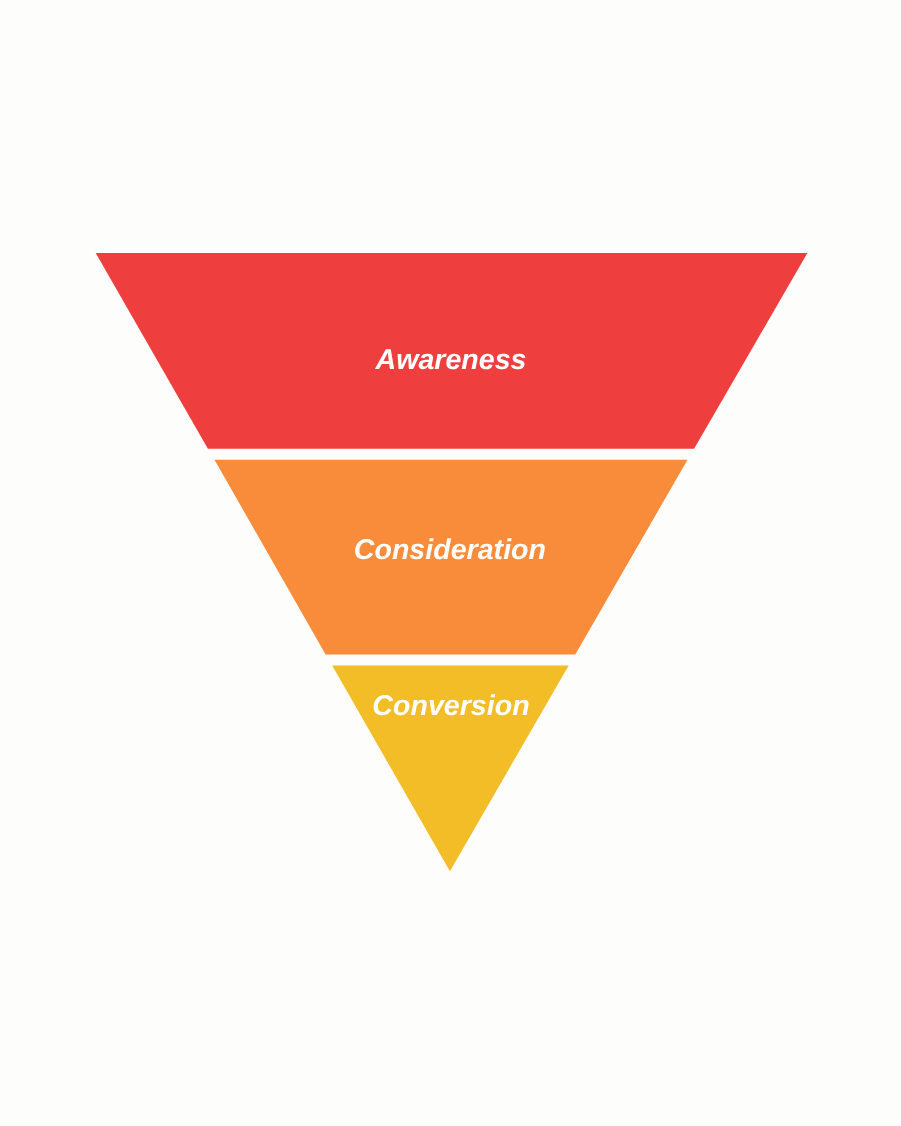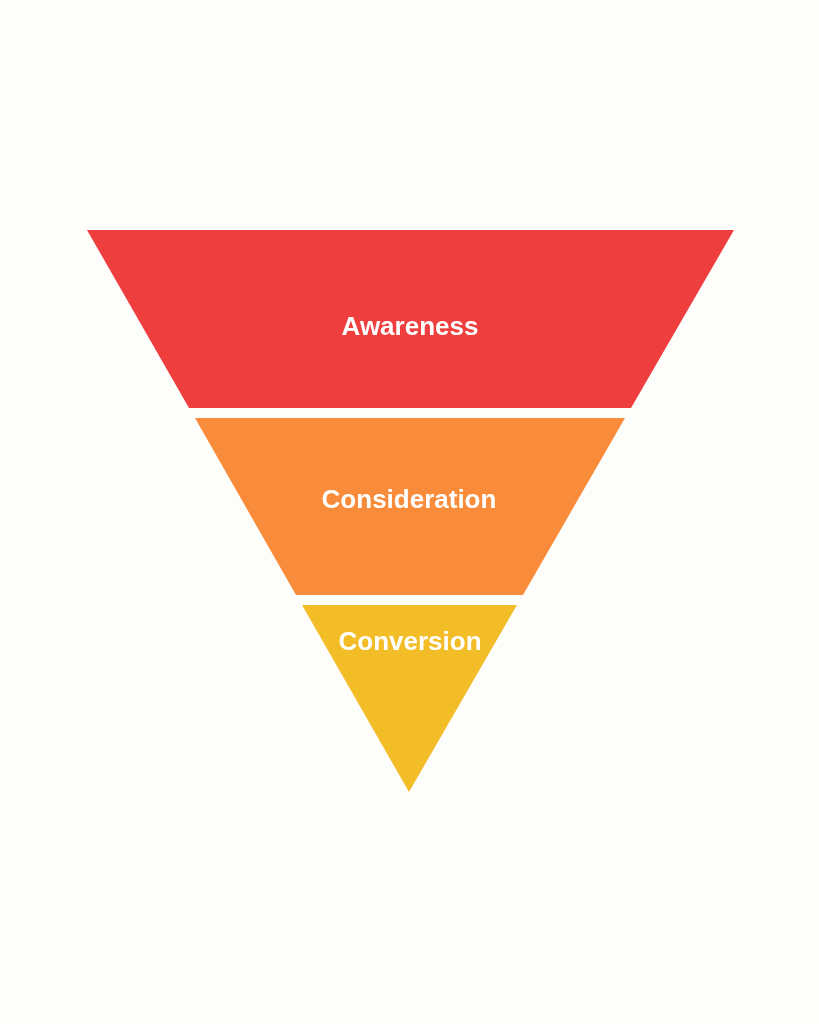--- a/index.html
+++ b/index.html
@@ -10,20 +10,21 @@
     width: 819px;
     height: 1024px;
     background: #FDFDFC;
     overflow: hidden;
     font-family: "Liberation Sans", sans-serif;
   }
   .canvas {
     position: relative;
     width: 819px;
     height: 844px;
+    font-style: italic;
   }
   svg.funnel {
     display: block;
   }
   .stage-label {
     font-family: "Liberation Sans", sans-serif;
     font-weight: bold;
     font-size: 26px;
     text-anchor: middle;
   }

